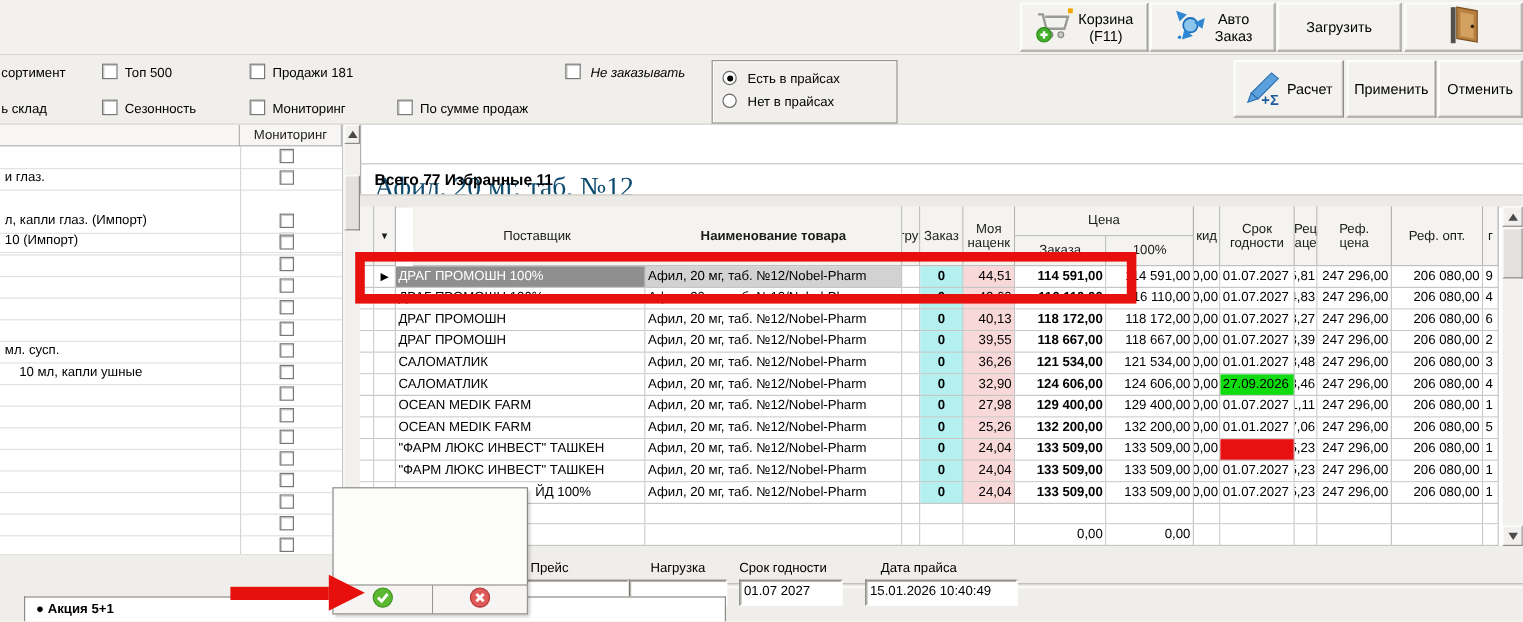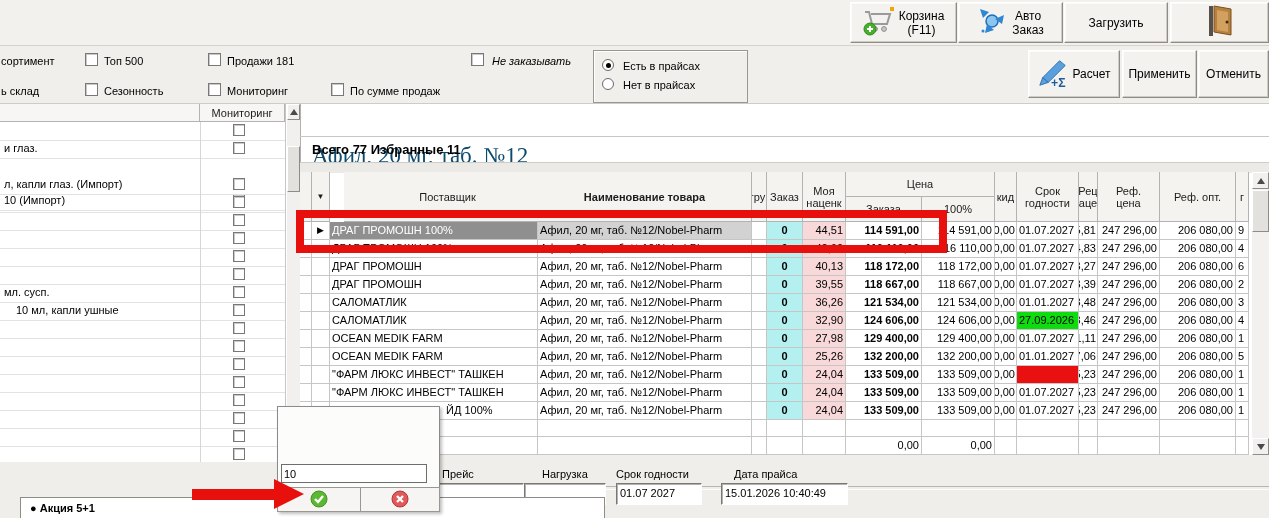--- a/index.html
+++ b/index.html
@@ -497,21 +497,20 @@
   </div>
 
   <div class="abs" style="left:20px;top:497px;width:585px;height:21px;background:#fff;border:1px solid #8f8c87;border-bottom:none;box-sizing:border-box;">
     <span style="margin-left:9px;font-weight:bold;line-height:20px;">
       <span>●</span>
       <span>Акция 5+1</span>
     </span>
   </div>
 
   <div class="abs" style="left:277px;top:406px;width:163px;height:106px;background:#fcfcfb;border:1px solid #8a8a8a;box-shadow:2px 2px 3px rgba(0,0,0,0.25);z-index:50;box-sizing:border-box;"></div>
-  <input class="abs" style="left: 281px; top: 464px; width: 146px; height: 19px; z-index: 51; border: 1px solid rgb(110, 110, 110); font-family: &quot;Liberation Sans&quot;, sans-serif; font-size: 11px; padding: 0px 2px; box-sizing: border-box;" value="10">
   <div class="abs" style="left:277px;top:487px;width:84px;height:25px;z-index:51;background:#f6f5f3;border:1px solid #9a9792;box-sizing:border-box;display:flex;align-items:center;justify-content:center;">
     <span>
       <svg width="18" height="18" viewBox="0 0 18 18">
         <circle cx="9" cy="9" r="8" fill="#5cb832" stroke="#3f9320"></circle>
         <path d="M5 9 l3 3 5 -6" stroke="#fff" stroke-width="2.4" fill="none"></path>
       </svg>
     </span>
   </div>
   <div class="abs" style="left:361px;top:487px;width:79px;height:25px;z-index:51;background:#f6f5f3;border:1px solid #9a9792;border-left:none;box-sizing:border-box;display:flex;align-items:center;justify-content:center;">
     <span>

